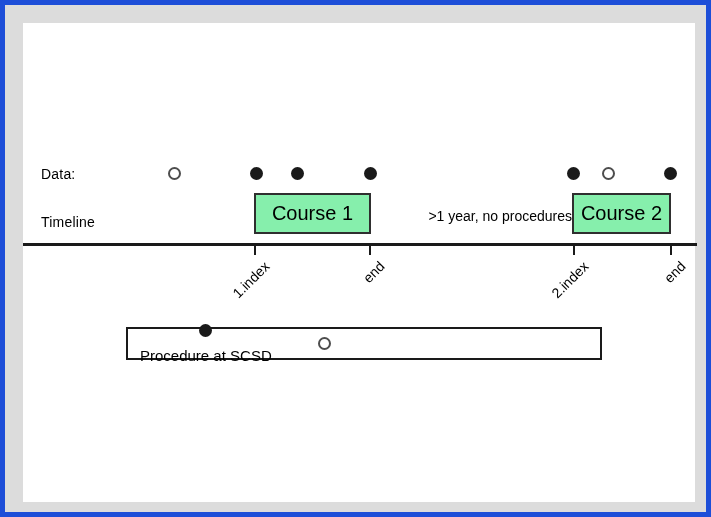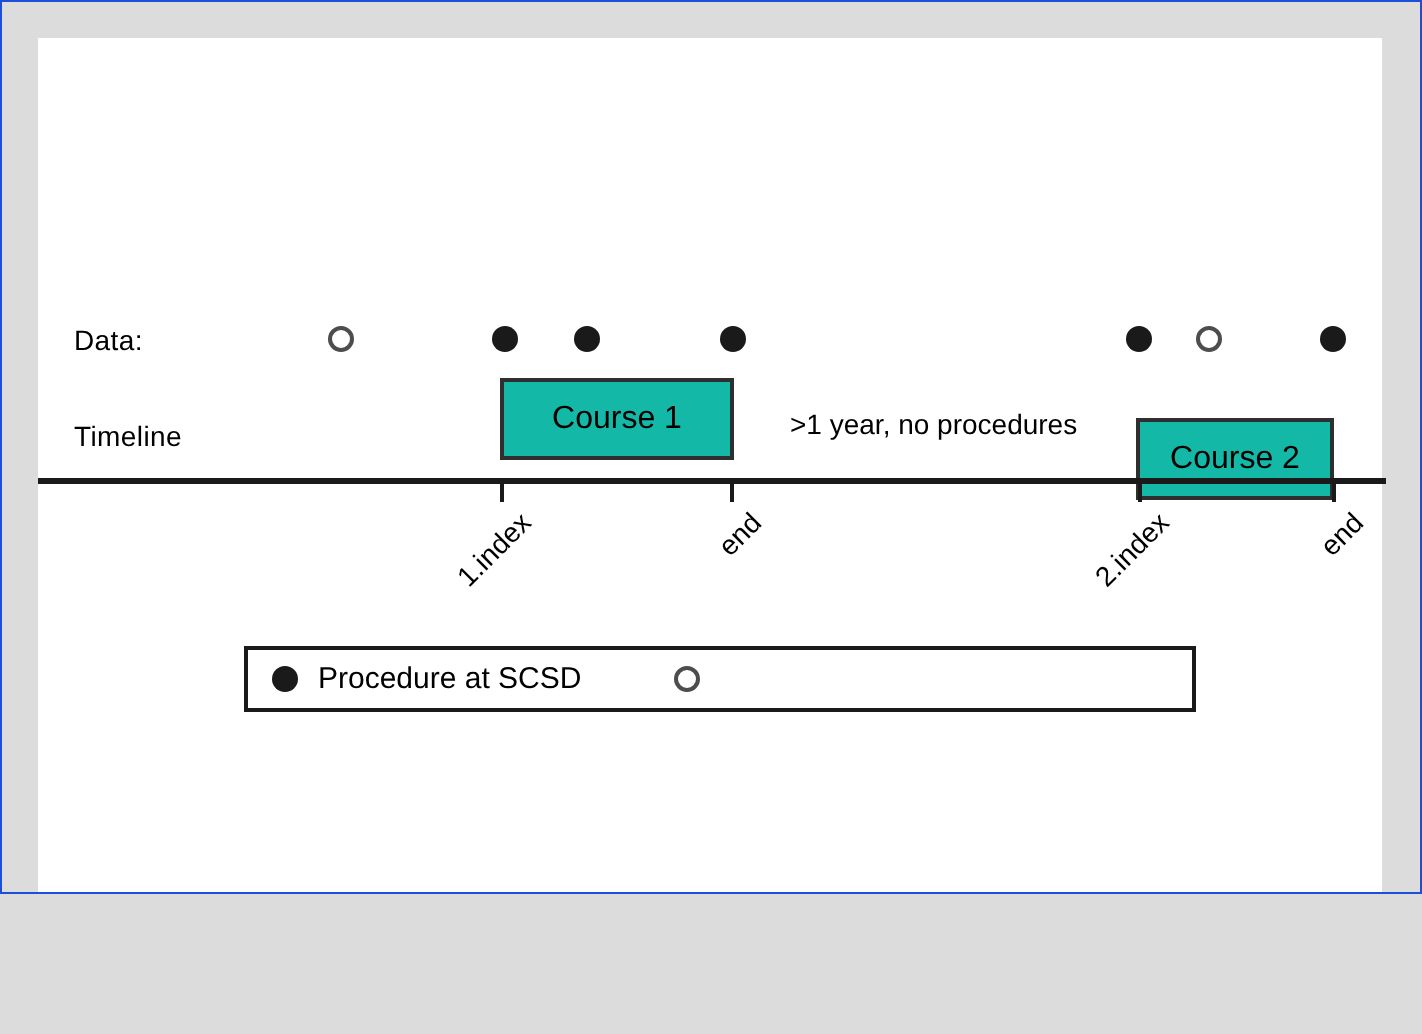--- a/index.html
+++ b/index.html
@@ -1,58 +1,58 @@
 <!DOCTYPE html>
 <html><head>
 <meta charset="utf-8">
 <style>
   html,body { margin:0; padding:0; background:#dcdcdc; }
   .stage {
-    position:relative; width:711px; height:447px;
+    position:relative; width:711px; height:517px;
     background:var(--bg,#dcdcdc);
-    border:1px solid #1d4ed8; box-sizing:border-box;
+    border:5px solid #1d4ed8; box-sizing:border-box;
     font-family:"Liberation Sans", sans-serif;
     color:#000; overflow:hidden;
   }
   .panel { position:absolute; left:18px; top:18px; width:672px; height:479px; background:var(--panel,#fff); }
 
   .row-label { position:absolute; left:36px; font-size:14px; letter-spacing:0.2px; }
   .data-label { top:161px; }
   .timeline-label { top:209px; }
 
   .dot { position:absolute; top:162px; width:13px; height:13px; border-radius:50%; box-sizing:border-box; }
   .dot.filled { background:var(--ink,#1a1a1a); }
   .dot.open   { background:#fff; border:2px solid var(--openstroke,#4d4d4d); }
 
   .course-box {
     position:absolute; top:188px; height:41px; box-sizing:border-box;
-    border:2px solid var(--boxborder,#2f2f2f); background:#14b8a6;
+    border:2px solid var(--boxborder,#2f2f2f); background:#86efac;
     display:flex; align-items:center; justify-content:center;
-    font-size:16px;
+    font-size:20px;
   }
   .course-1 { left:249px; width:117px; }
-  .course-2 { left:567px; width:99px;margin-top:20px; }
+  .course-2 { left:567px; width:99px; }
 
-  .gap-text { position:absolute; left:366px; top:203px; width:201px; text-align:left; font-size:14px; white-space:nowrap;padding-left:28px; }
+  .gap-text { position:absolute; left:366px; top:203px; width:201px; text-align:right; font-size:14px; white-space:nowrap; }
 
   .axis-line { position:absolute; left:18px; top:238px; width:674px; height:2.5px; background:var(--ink,#1a1a1a); }
   .tick-mark { position:absolute; top:240px; width:2px; height:10px; background:var(--ink,#1a1a1a); }
 
   .tick-label-wrap { position:absolute; top:252px; width:150px; text-align:right; pointer-events:none; }
   .tick-label-wrap .rot {
     display:inline-block; white-space:nowrap; font-size:14px;
     transform:rotate(-45deg); transform-origin:100% 0;
   }
 
   .legend {
     position:absolute; left:121px; top:322px; width:476px; height:33px; box-sizing:border-box;
     border:2px solid var(--ink,#1a1a1a); background:#fff;
     display:flex; align-items:center; padding-left:12px; gap:46px;
   }
-  .legend-item { display:flex; align-items:center; gap:10px; font-size:15px; white-space:nowrap; }
+  .legend-item { display:flex; align-items:center; gap:10px; font-size:15px; white-space:nowrap;flex-direction:column; }
   .legend-marker { width:13px; height:13px; border-radius:50%; box-sizing:border-box; flex:0 0 auto; }
   .legend-marker.filled { background:var(--ink,#1a1a1a); }
   .legend-marker.open { background:#fff; border:2px solid var(--openstroke,#4d4d4d); }
 </style>
 </head>
 <body>
 
 <div class="stage" style="--bg: #dcdcdc; --panel: #ffffff; --ink: #1a1a1a; --openstroke: #4d4d4d; --boxborder: #2f2f2f;">
   <div class="panel"></div>
 

